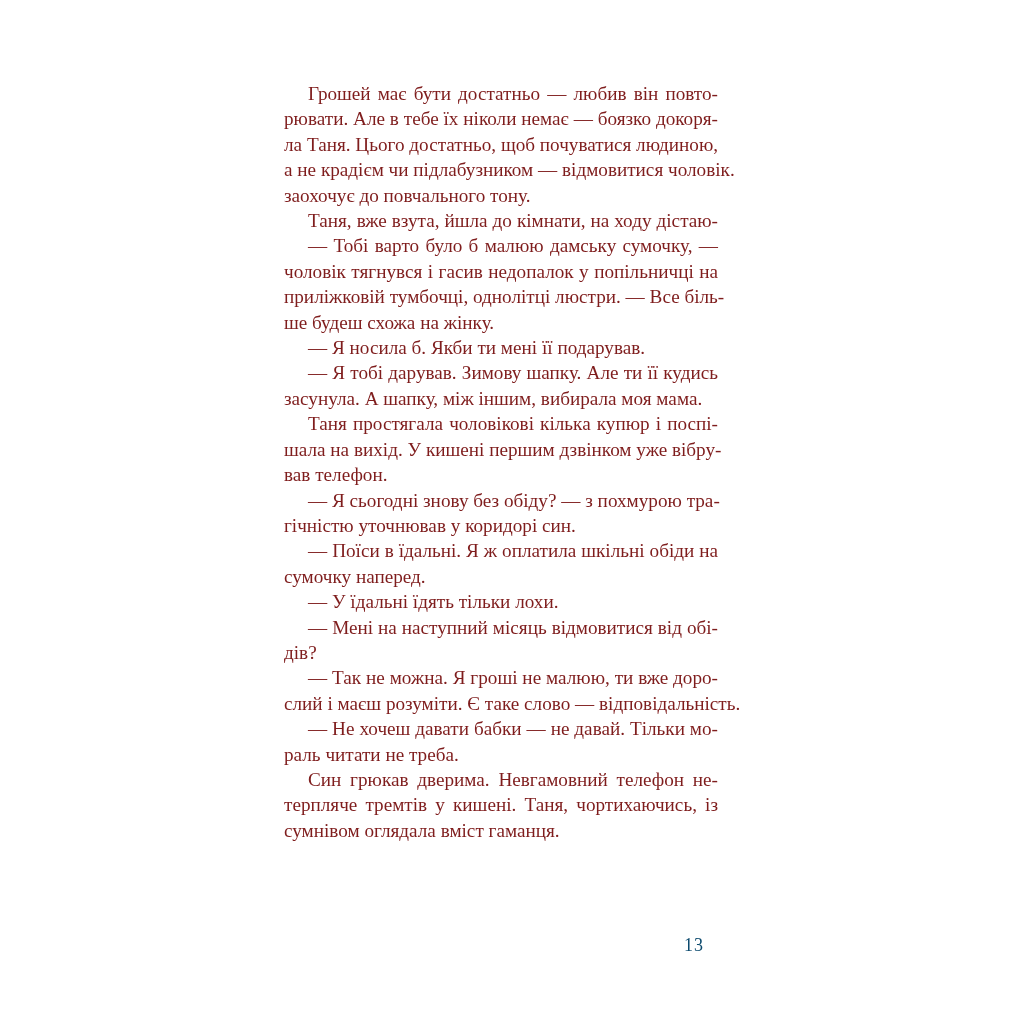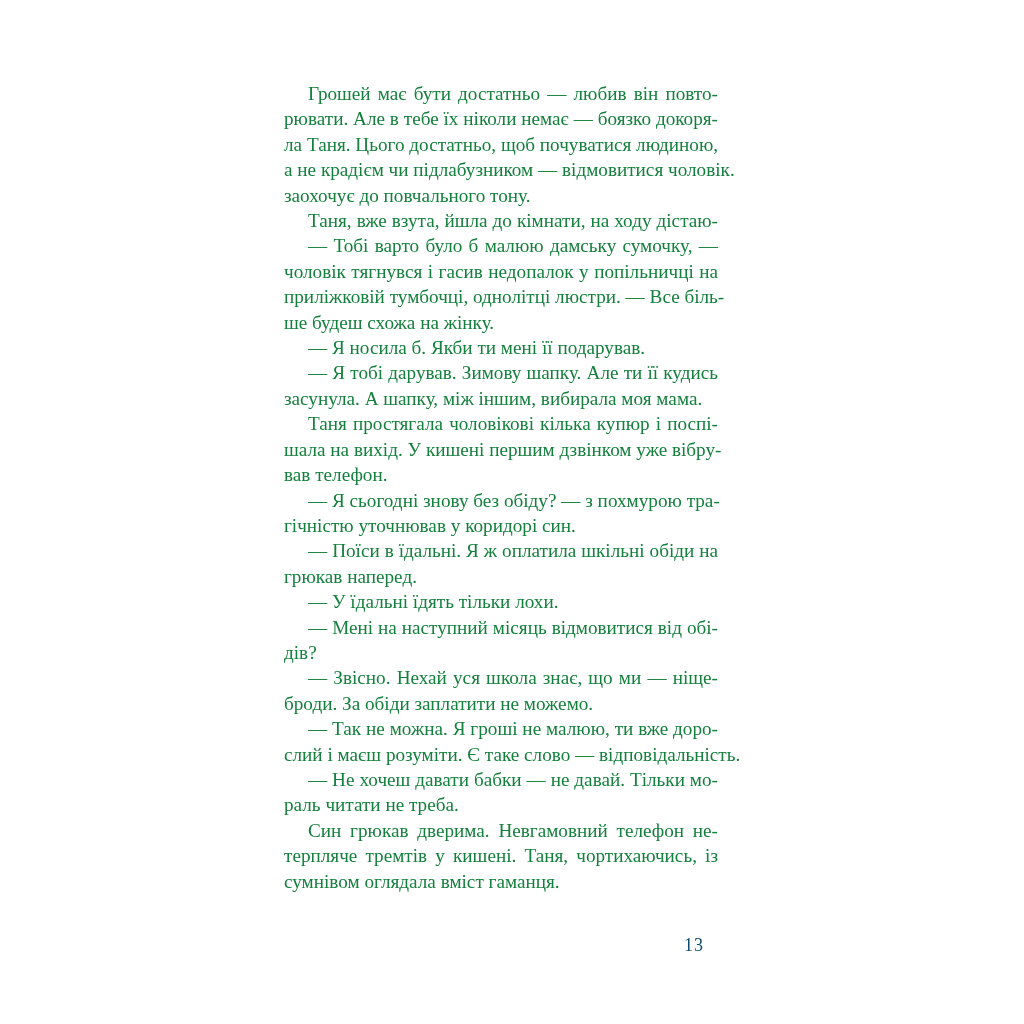--- a/index.html
+++ b/index.html
@@ -5,21 +5,21 @@
     html, body { margin: 0; padding: 0; background: #ffffff; }
     body { width: 1024px; height: 1024px; position: relative; overflow: hidden; }
     .page {
       position: absolute;
       left: 284px;
       top: 81px;
       width: 434px;
       font-family: "Liberation Serif", "DejaVu Serif", serif;
       font-size: 19.2px;
       line-height: 25.4px;
-      color: #15803d;
+      color: #7f1d1d;
     }
     .line { display: block; white-space: nowrap; text-align: justify; text-align-last: justify; }
     .line.last { text-align-last: left; }
     .line.first { text-indent: 24px; }
     .page-number {
       position: absolute;
       left: 684px;
       top: 935px;
       font-family: "Liberation Serif", "DejaVu Serif", serif;
       font-size: 18px;
@@ -58,32 +58,28 @@
       <span class="line first">Таня простягала чоловікові кілька купюр і поспі-</span>
       <span class="line">шала на вихід. У кишені першим дзвінком уже вібру-</span>
       <span class="line last">вав телефон.</span>
     </div>
     <div class="para-block">
       <span class="line first">— Я сьогодні знову без обіду? — з похмурою тра-</span>
       <span class="line last">гічністю уточнював у коридорі син.</span>
     </div>
     <div class="para-block">
       <span class="line first">— Поїси в їдальні. Я ж оплатила шкільні обіди на</span>
-      <span class="line last">грюкав наперед.</span>
+      <span class="line last">сумочку наперед.</span>
     </div>
     <div class="para-block">
       <span class="line first last">— У їдальні їдять тільки лохи.</span>
     </div>
     <div class="para-block">
       <span class="line first">— Мені на наступний місяць відмовитися від обі-</span>
       <span class="line last">дів?</span>
-    </div>
-    <div class="para-block">
-      <span class="line first">— Звісно. Нехай уся школа знає, що ми — ніще-</span>
-      <span class="line last">броди. За обіди заплатити не можемо.</span>
     </div>
     <div class="para-block">
       <span class="line first">— Так не можна. Я гроші не малюю, ти вже доро-</span>
       <span class="line last">слий і маєш розуміти. Є таке слово — відповідальність.</span>
     </div>
     <div class="para-block">
       <span class="line first">— Не хочеш давати бабки — не давай. Тільки мо-</span>
       <span class="line last">раль читати не треба.</span>
     </div>
     <div class="para-block">

